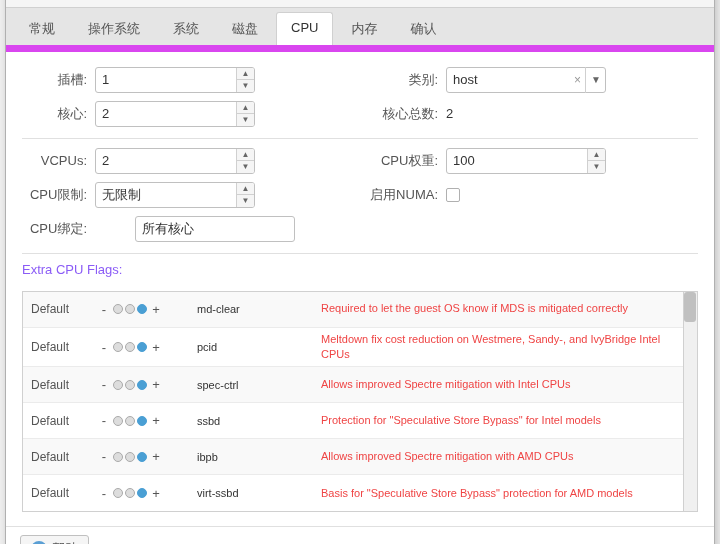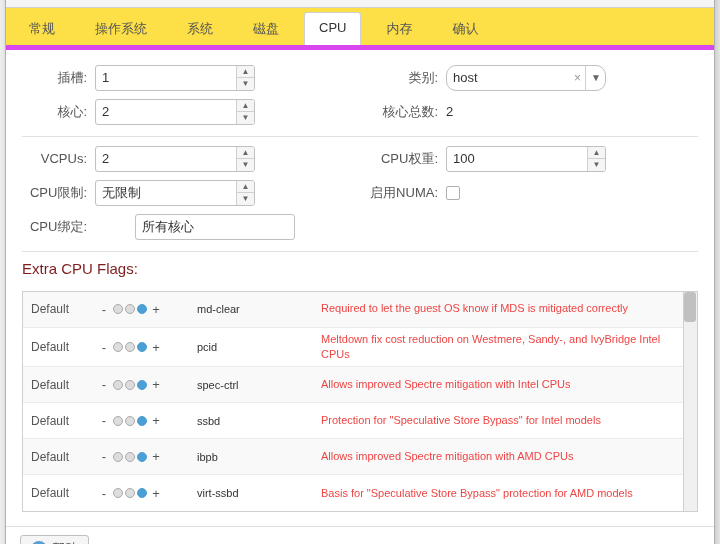--- a/index.html
+++ b/index.html
@@ -42,24 +42,24 @@
       color: #666;
       font-size: 16px;
       display: flex;
       align-items: center;
       justify-content: center;
       border-radius: 3px;
     }
 
     .tabs {
       display: flex;
-      background: #fde047;
-      border-bottom: 5px solid #d946ef;
+      background: #e5e5e5;
+      border-bottom: 7px solid #d946ef;
       padding: 0 8px;
-      gap: 10px;
+      gap: 3px;
     }
     .tab {
       padding: 7px 14px;
       cursor: pointer;
       border: 1px solid transparent;
       border-bottom: none;
       border-radius: 3px 3px 0 0;
       font-size: 13px;
       color: #555;
       margin-top: 4px;
@@ -142,21 +142,21 @@
     .spin-down { border-radius: 0 0 2px 0; }
 
     .select-wrap {
       position: relative;
       display: flex;
       align-items: center;
     }
     .form-select {
       height: 26px;
       border: 1px solid #c0c0c0;
-      border-radius: 10px;
+      border-radius: 3px;
       padding: 0 40px 0 6px;
       font-size: 13px;
       color: #333;
       background: #fff;
       width: 160px;
       appearance: none;
       cursor: pointer;
     }
     .select-icons {
       position: absolute;
@@ -208,22 +208,22 @@
     }
     .cpu-limit-select {
       width: 160px;
     }
     .cpu-affinity-input {
       width: 160px;
       margin-left: 40px;
     }
 
     .flags-section-title {
-      font-size: 15px;
-      color: #7f1d1d;
+      font-size: 13px;
+      color: #8b5cf6;
       margin-bottom: 14px;
       font-weight: normal;
     }
 
     .flags-table {
       border: 1px solid #d0d0d0;
       border-radius: 0;
       overflow: hidden;
       position: relative;
     }

